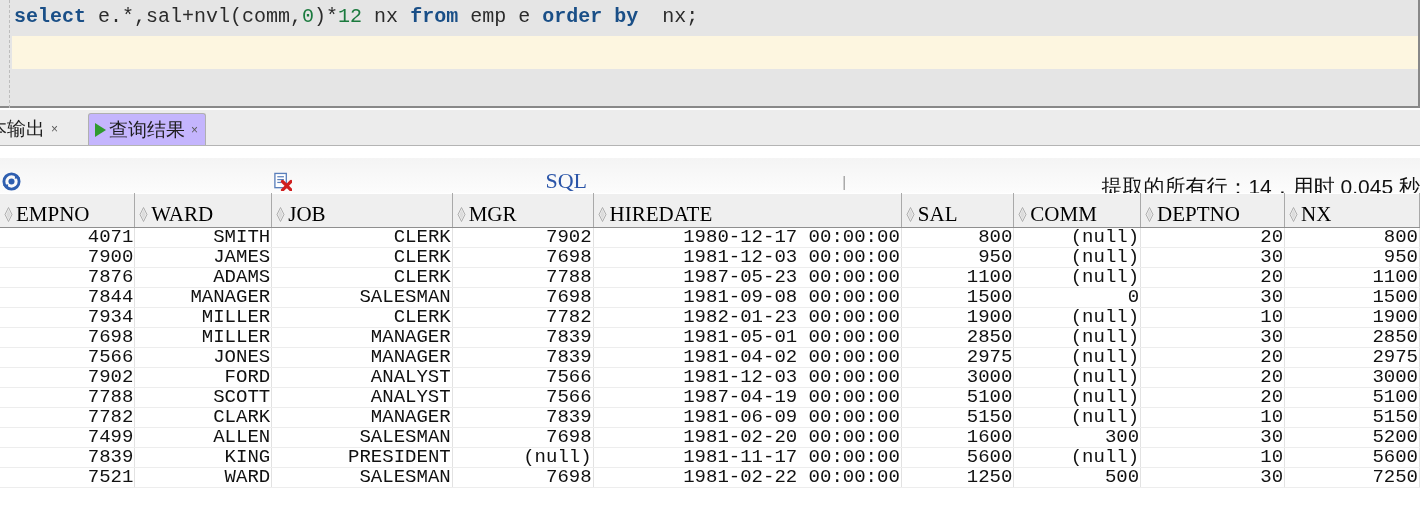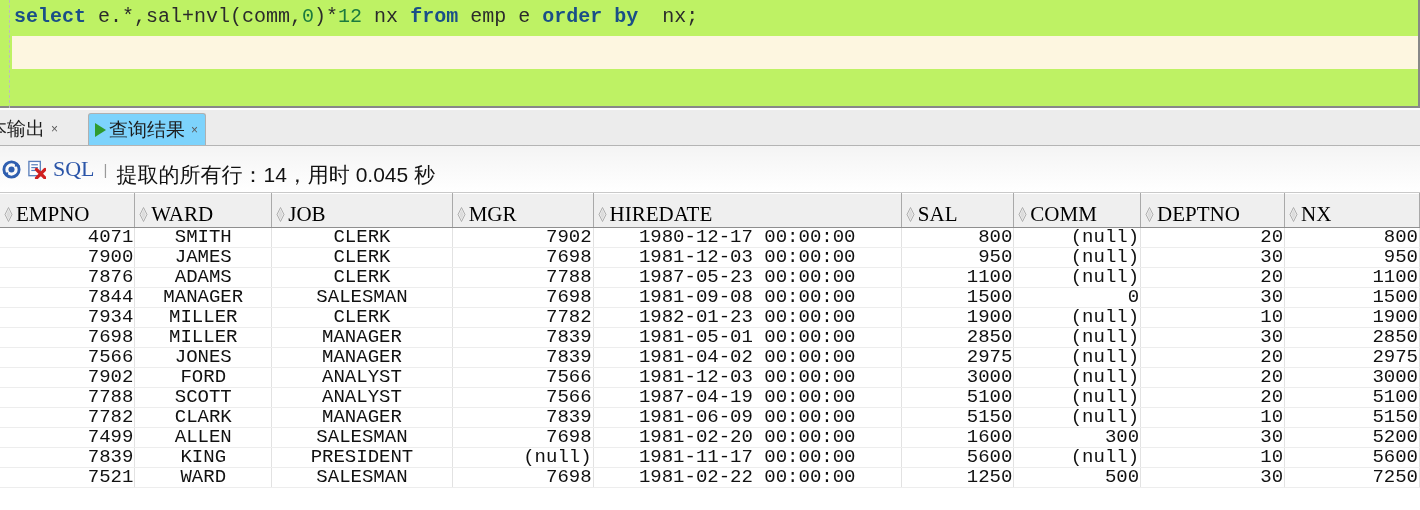--- a/index.html
+++ b/index.html
@@ -14,21 +14,21 @@
     font-family: "Liberation Sans", sans-serif;
     -webkit-font-smoothing: antialiased;
   }
 
   
   #editor-pane {
     position: absolute;
     left: 0; top: 0;
     width: 1420px;
     height: 108px;
-    background: #bef264;
+    background: #e5e5e5;
     box-sizing: border-box;
     border-right: 2px solid #888888;
     border-bottom: 2px solid #888888;
   }
   #editor-gutter-line {
     position: absolute;
     left: 9px; top: 0;
     width: 0;
     height: 108px;
     border-left: 1px dashed #bdbdbd;
@@ -81,21 +81,21 @@
     font-size: 19px;
     color: #1c1c1c;
     white-space: nowrap;
   }
   #tab-script-output {
     left: -18px;
     background: #ececec;
   }
   #tab-query-result {
     left: 88px;
-    background: #7dd3fc;
+    background: #c4b5fd;
     border: 1px solid #b0b0b0;
     border-bottom: none;
     border-radius: 3px 3px 0 0;
   }
   .tab-close {
     margin-left: 6px;
     font-size: 12px;
     color: #5a5a5a;
     line-height: 1;
   }
@@ -104,29 +104,30 @@
     width: 0; height: 0;
     margin-right: 3px;
     border-left: 11px solid #2f9b2f;
     border-top: 7px solid transparent;
     border-bottom: 7px solid transparent;
   }
 
   
   #status-bar {
     position: absolute;
-    left: 0; top: 146px;
+    left: 0; top: 158px;
     width: 1420px;
     height: 47px;
     background: linear-gradient(to bottom, #f4f4f4 0%, #ffffff 100%);
     border-bottom: 1px solid #c9c9c9;
     box-sizing: border-box;
     display: flex;
     align-items: center;
     padding-left: 2px;
+    justify-content: space-between;
   }
   #icon-refresh {
     width: 19px; height: 19px;
     margin-right: 6px;
     flex: none;
   }
   #icon-cancel {
     width: 19px; height: 19px;
     margin-right: 7px;
     flex: none;
@@ -197,21 +198,21 @@
     padding: 0 1px 0 1px;
     font-family: "Liberation Mono", "DejaVu Sans Mono", monospace;
     font-size: 19px;
     line-height: 19px;
     color: #111111;
     white-space: nowrap;
     overflow: visible;
     box-sizing: border-box;
   }
   td.num-cell { text-align: right; }
-  td.txt-cell { text-align: center; }
+  td.txt-cell { text-align: right; }
 </style>
 </head>
 <body>
 
 <div id="editor-pane">
   <div id="editor-current-line"></div>
   <div id="editor-gutter-line"></div>
   <div id="sql-line"><span class="kw">select</span><span class="plain"> e.*,sal+nvl(comm,</span><span class="num">0</span><span class="plain">)*</span><span class="num">12</span><span class="plain"> nx </span><span class="kw">from</span><span class="plain"> emp e </span><span class="kw">order by</span><span class="plain">  nx;</span></div>
 </div>
 

